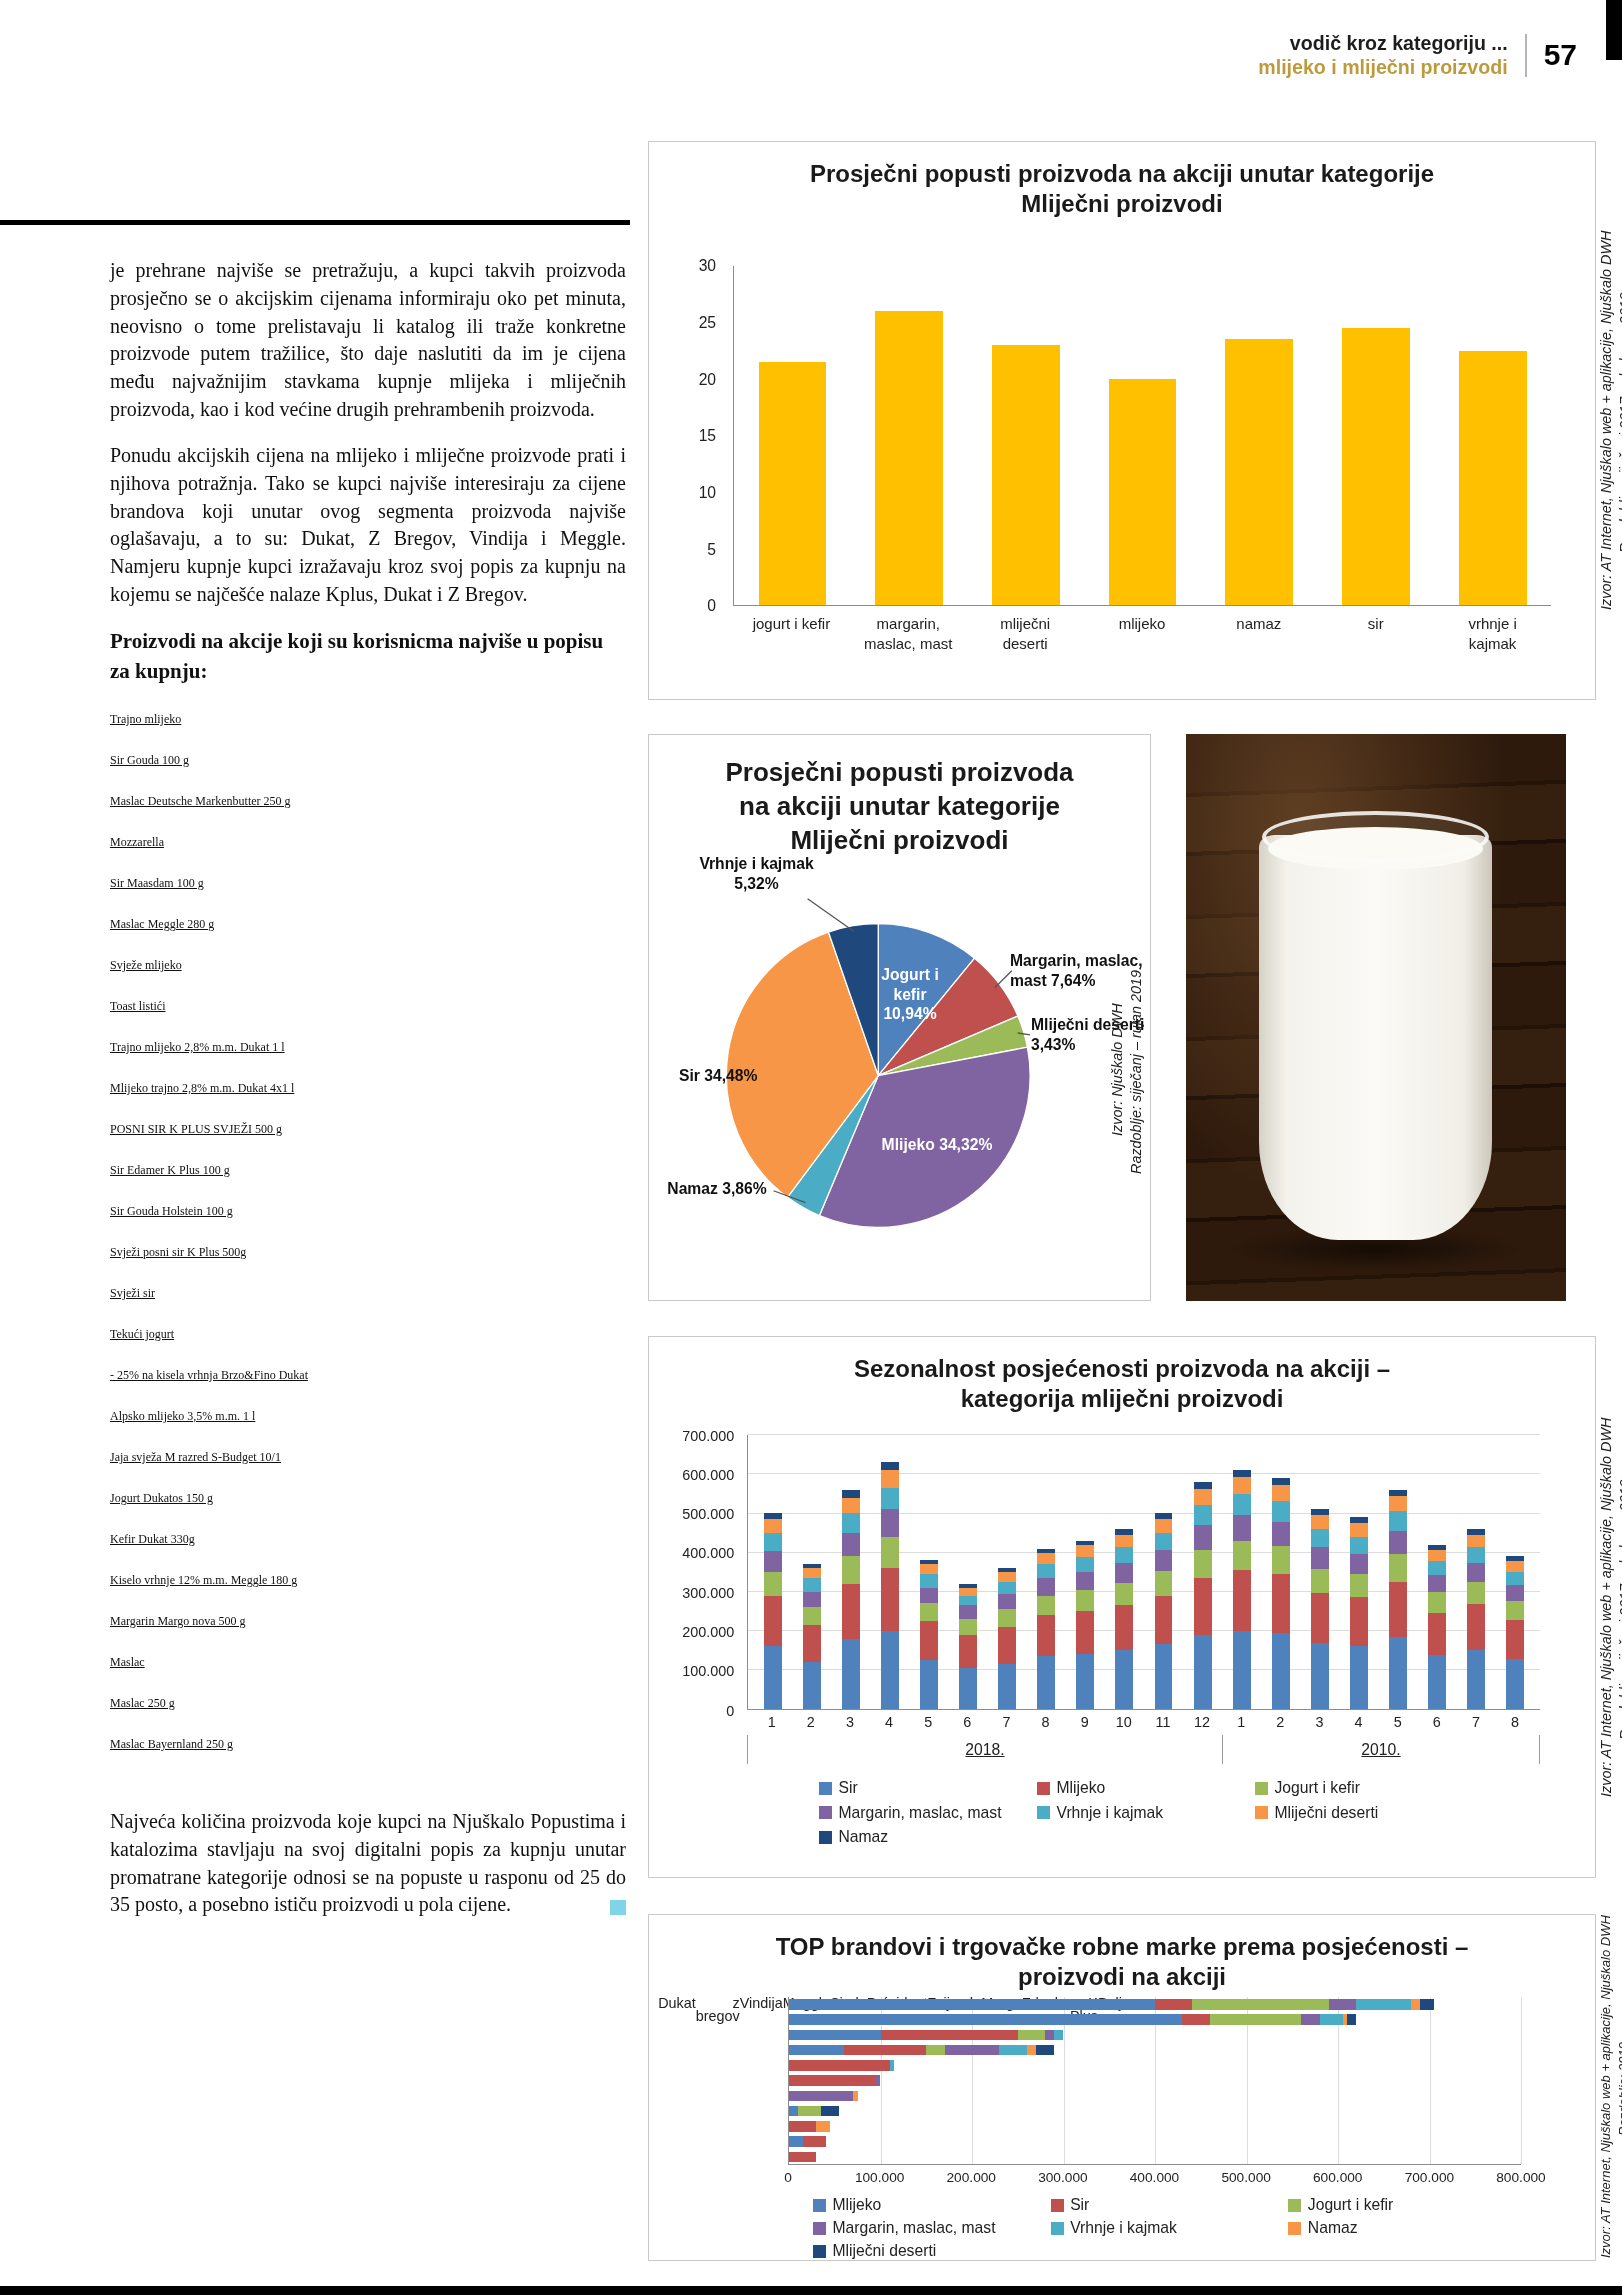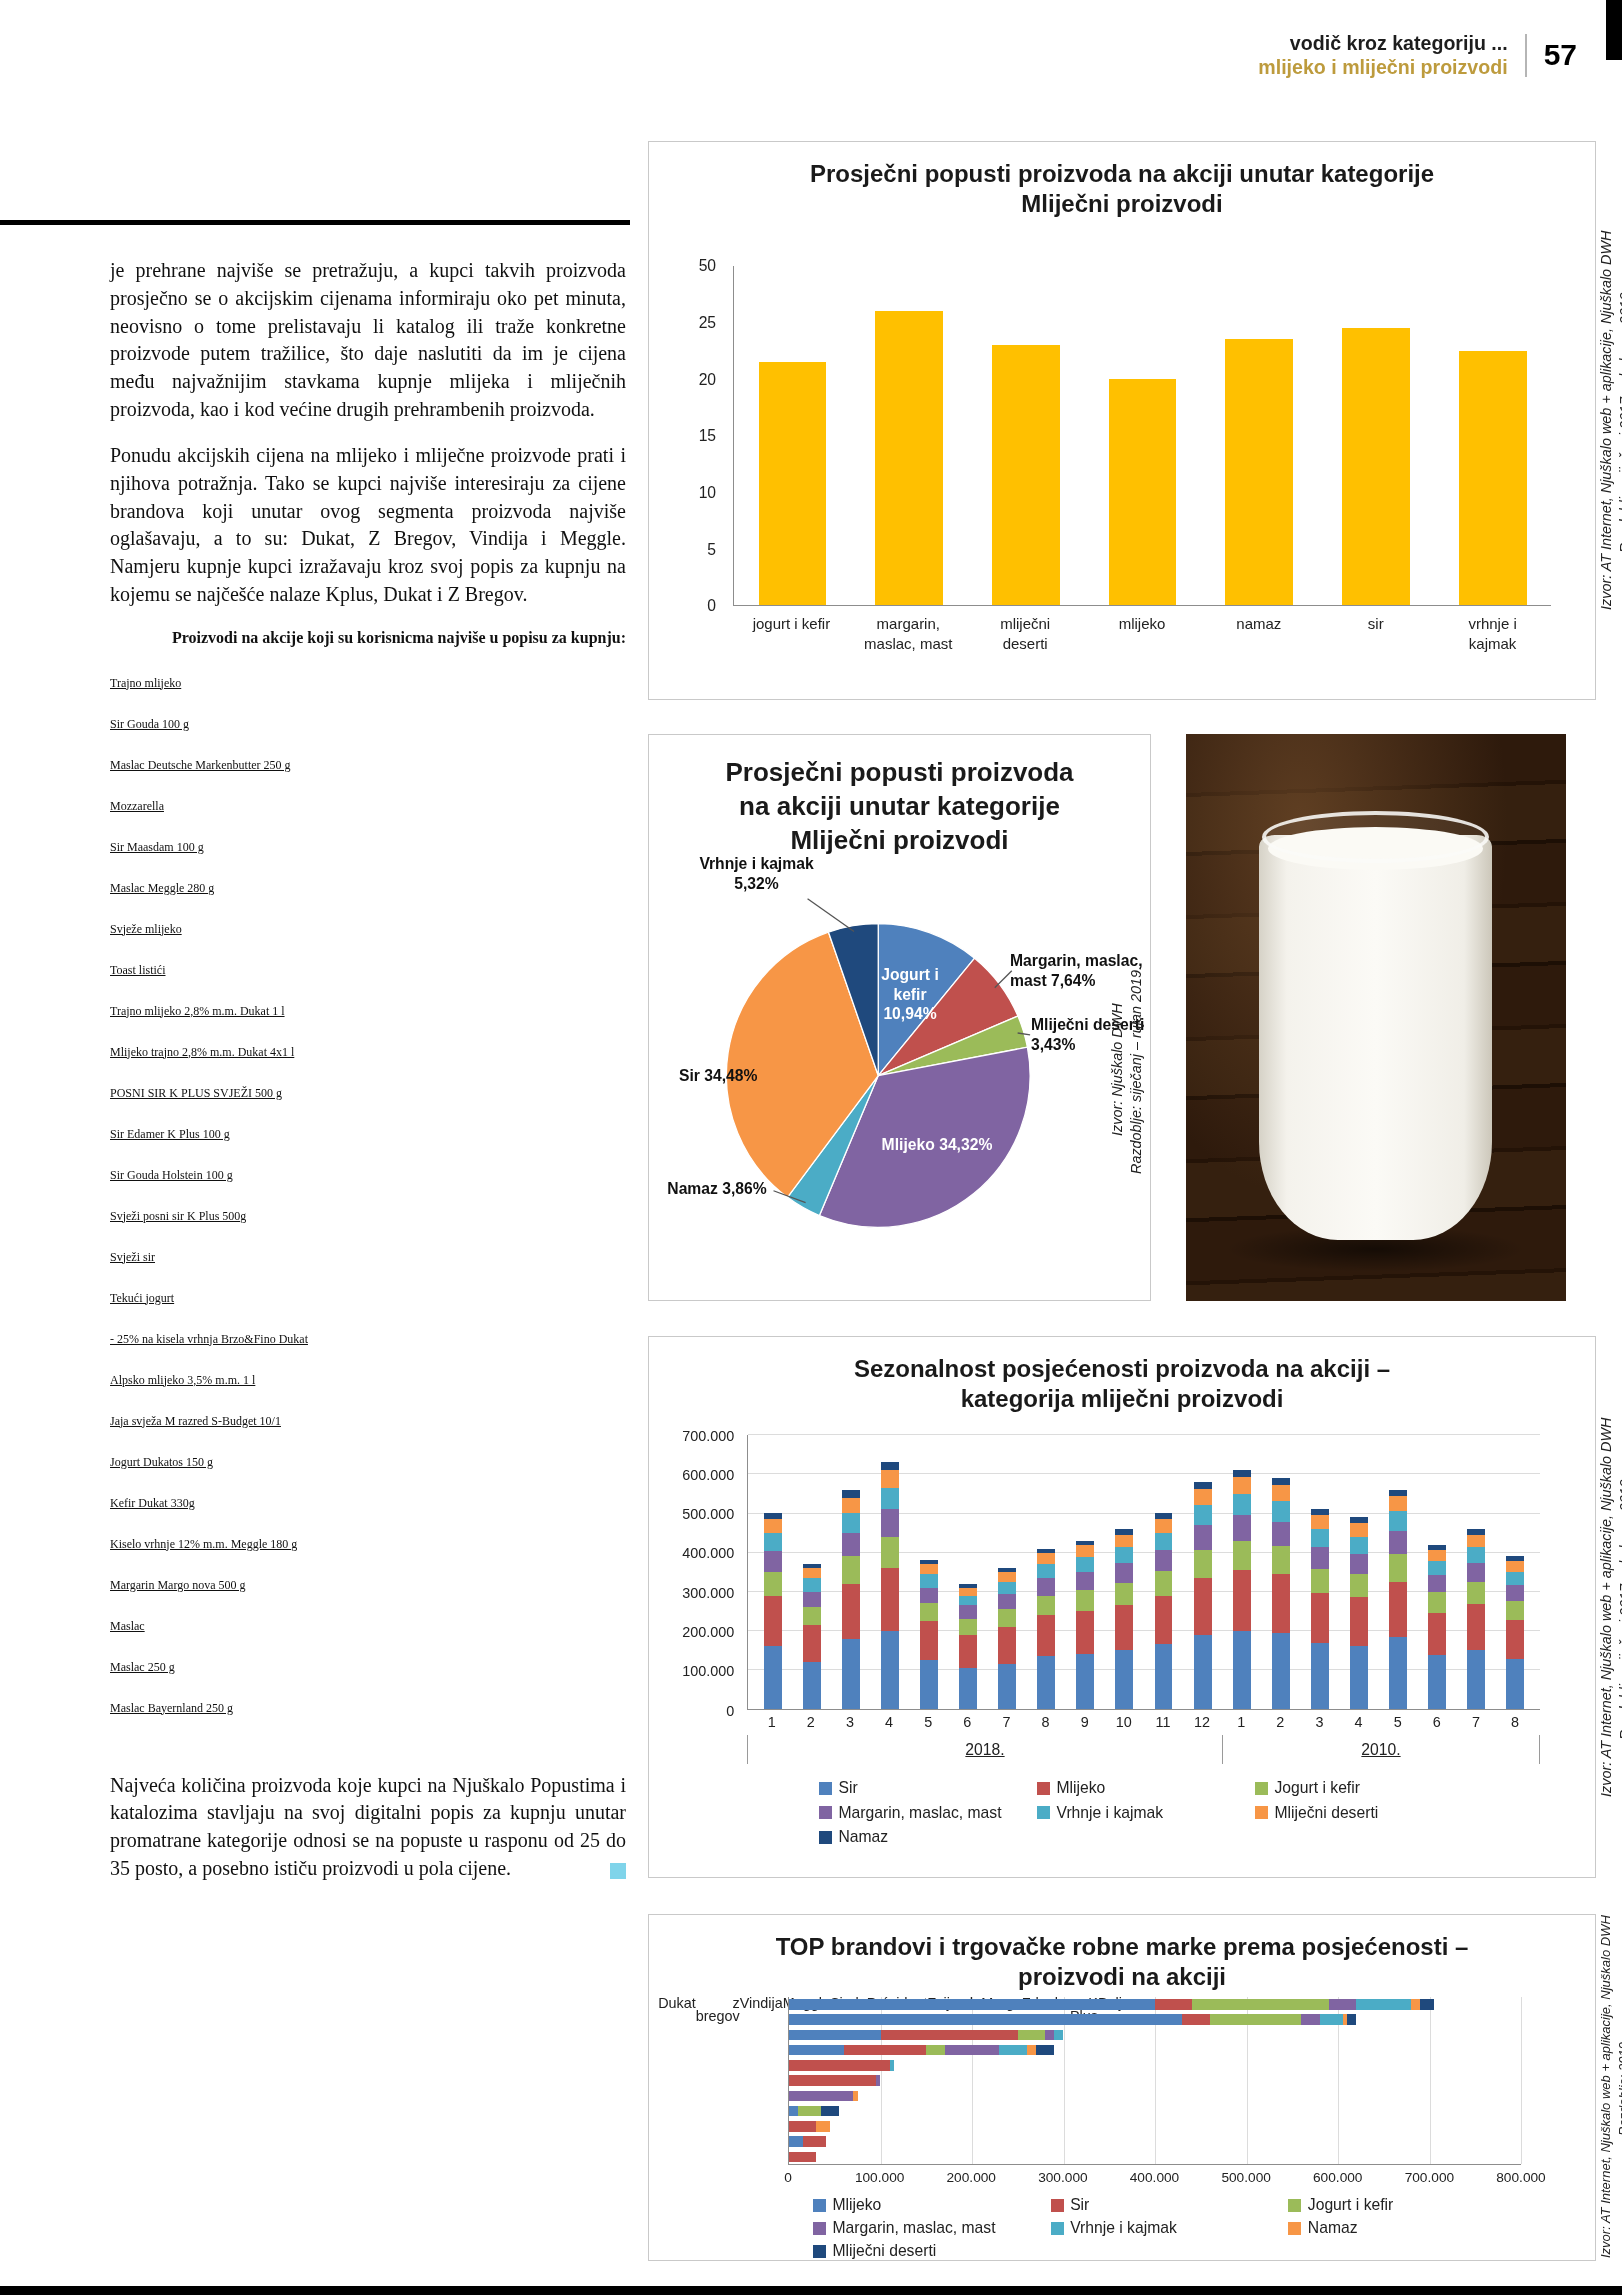--- a/index.html
+++ b/index.html
@@ -15,21 +15,21 @@
   .header-text { text-align:right; line-height:1.25; }
   .kicker { font-weight:bold; font-size:19.6px; color:#1d1d1d; }
   .subtitle { font-weight:bold; font-size:19.6px; color:#BD9B3D; }
   .header-divider { width:2px; height:43px; background:#b5b5b5; }
   .page-num { font-weight:bold; font-size:30px; color:#000; }
 
   
   .left-rule { position:absolute; top:220px; left:0; width:630px; height:5.2px; background:#000; }
   .left-col { position:absolute; left:110px; top:257px; width:516px; font-family:"Liberation Serif", serif; }
   .body-p { margin:0 0 18.3px 0; font-size:20px; line-height:1.39; text-align:justify; color:#111; }
-  .subhead { font-weight:bold; font-size:16px; line-height:1.4; margin:10.5px 0 13px 0;text-align:right; }
+  .subhead { font-weight:bold; font-size:21px; line-height:1.4; margin:10.5px 0 13px 0; }
   .shop-item { font-size:12px; line-height:41px;text-decoration:underline; }
   .closing { margin-top:43px; position:relative; }
   .end-square { position:absolute; right:0; bottom:3.9px; width:15.7px; height:15.7px; background:#7FD4EA; }
 
   
   .chart-box { position:absolute; left:648px; width:948px; background:#fff; border:1.3px solid #c9c9c9; }
   #box1 { top:141px; height:559px; }
   #box2 { top:734px; width:503px; height:567px; }
   #box3 { top:1336px; height:542px; }
   #box4 { top:1914px; height:347px; }
@@ -186,21 +186,21 @@
       <div>Prosječni popusti proizvoda na akciji unutar kategorije</div>
       <div>Mliječni proizvodi</div>
     </div>
     <div id="bar-ylabels" class="ycol">
         <div class="ytick" style="bottom: calc(0% - 9.2px);">0</div>
         <div class="ytick" style="bottom: calc(16.6667% - 9.2px);">5</div>
         <div class="ytick" style="bottom: calc(33.3333% - 9.2px);">10</div>
         <div class="ytick" style="bottom: calc(50% - 9.2px);">15</div>
         <div class="ytick" style="bottom: calc(66.6667% - 9.2px);">20</div>
         <div class="ytick" style="bottom: calc(83.3333% - 9.2px);">25</div>
-        <div class="ytick" style="bottom: calc(100% - 9.2px);">50</div>
+        <div class="ytick" style="bottom: calc(100% - 9.2px);">30</div>
       </div>
     <div id="bar-plot">
       <div id="bar-bars">
           <div class="bar-slot">
             <div class="bar" style="height: 71.6667%; background: rgb(255, 192, 0);"></div>
           </div>
           <div class="bar-slot">
             <div class="bar" style="height: 86.6667%; background: rgb(255, 192, 0);"></div>
           </div>
           <div class="bar-slot">

